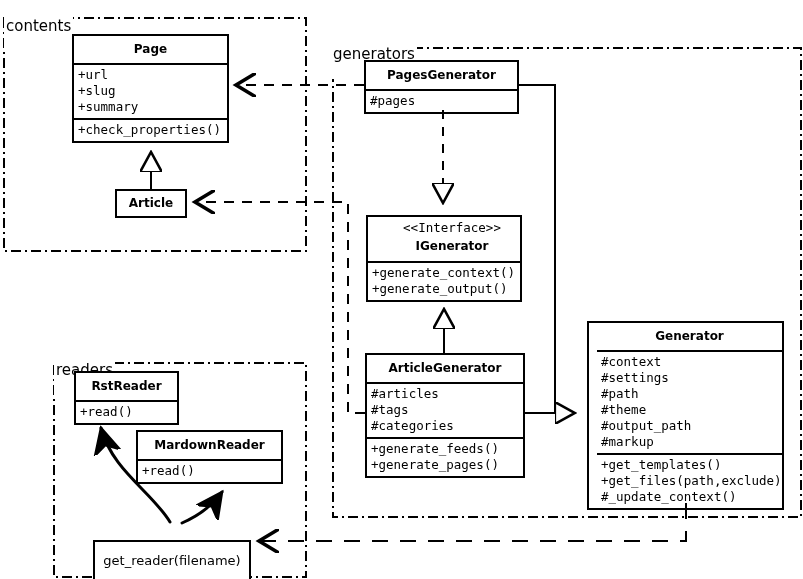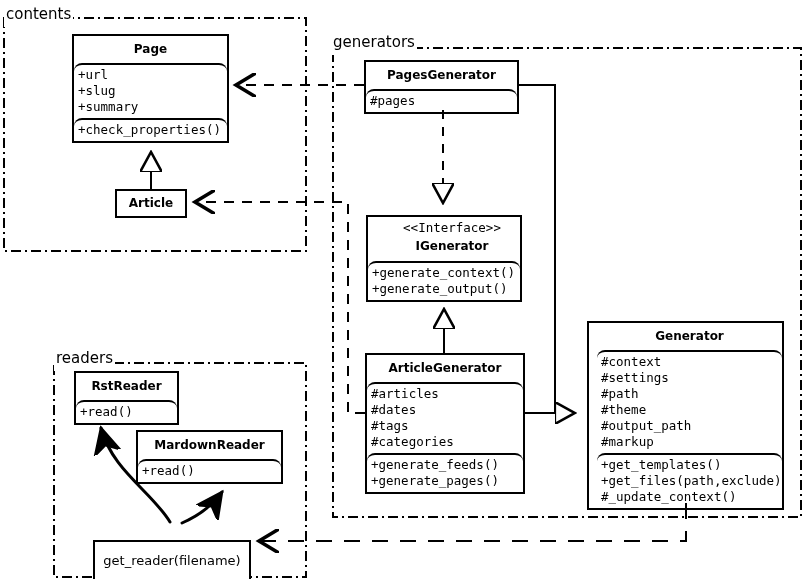--- a/index.html
+++ b/index.html
@@ -54,42 +54,41 @@
     font-family: "DejaVu Sans Mono", monospace;
     line-height: 16px;
     white-space: nowrap;
   }
   .uml-members {
     font-family: "DejaVu Sans Mono", monospace;
     font-size: 12.5px;
     line-height: 16px;
     text-align: left;
     white-space: nowrap;
-    border-radius: 8px;
   }
   .uml-members div { white-space: nowrap; }
   .plain-box {
     position: absolute;
     box-sizing: border-box;
     border: 2px solid #000;
     background: #ffffff;
     display: flex;
     align-items: center;
     justify-content: center;
     font-size: 13px;
     font-family: "DejaVu Sans", sans-serif;
     z-index: 5;
   }
   .pkg-label {
     position: absolute;
     font-size: 15px;
     font-family: "DejaVu Sans", sans-serif;
     color: #000;
     background: #ffffff;
-    padding: 4px 2px;
+    padding: 16px 2px;
     z-index: 3;
     white-space: nowrap;
   }
 </style>
 </head>
 <body>
 
 <div id="canvas">
 
   <svg class="layer">
@@ -190,21 +189,20 @@
     <div class="uml-section uml-members">
       <div>+generate_context()</div>
       <div>+generate_output()</div>
     </div>
   </div>
 
   <div class="uml-class" style="left:365px; top:353px; width:160px;">
     <div class="uml-section uml-name">ArticleGenerator</div>
     <div class="uml-section uml-members">
       <div>#articles</div>
-      <div>#dates</div>
       <div>#tags</div>
       <div>#categories</div>
     </div>
     <div class="uml-section uml-members">
       <div>+generate_feeds()</div>
       <div>+generate_pages()</div>
     </div>
   </div>
 
   <div class="uml-class" style="left:587px; top:321px; width:197px;padding-left:8px;">

